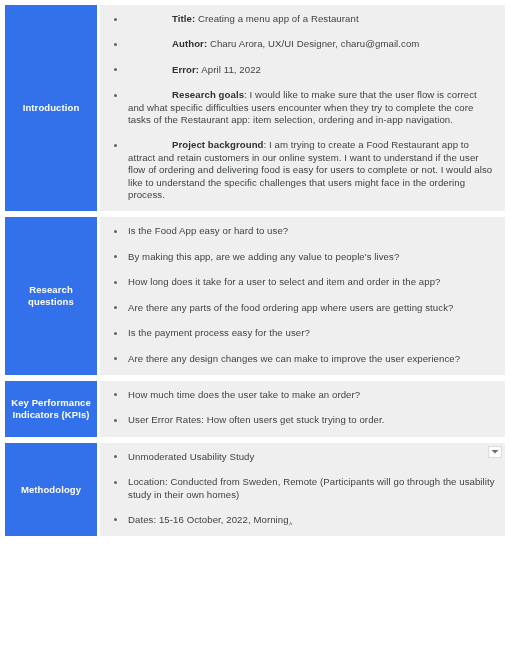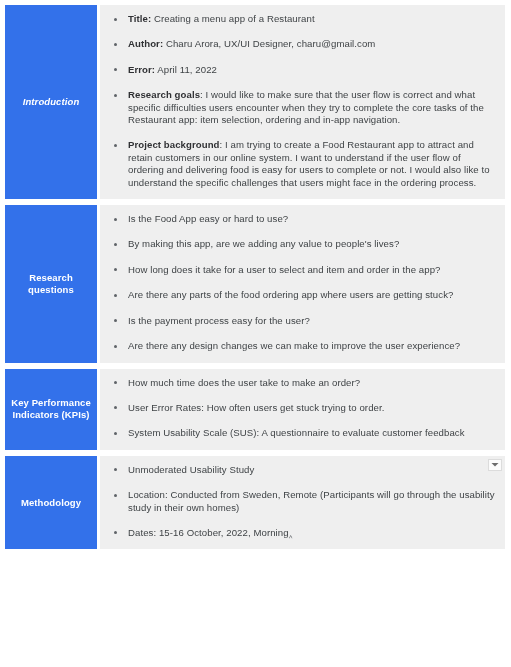--- a/index.html
+++ b/index.html
@@ -71,28 +71,28 @@
   ul.bullets li::before {
     content: "";
     position: absolute;
     left: 8px;
     top: 4.5px;
     width: 3px;
     height: 3px;
     border-radius: 50%;
     background: #5f6368;
   }
-  .lead { font-weight: bold; color: #303134; }
+  .lead { font-weight: bold; color: #303134; margin-left: 44px; }
   .caret-glyph {
     display: inline-block;
     margin-left: 0px;
     color: #5f6368;
   }
   
-  #row-introduction .label-cell { align-items: center; font-style: italic; }
+  #row-introduction .label-cell { align-items: center; }
   .expander {
     position: absolute;
     top: 3px;
     right: 3px;
     width: 14px;
     height: 12px;
     background: #fbfbfb;
     border: 1px solid #dcdcdc;
     display: flex;
     align-items: center;
@@ -130,21 +130,20 @@
             <li><span>Are there any design changes we can make to improve the user experience?</span></li>
           </ul>
         </div>
       </div>
       <div class="row" id="row-key-performance-indicators-kpis">
         <div class="label-cell">Key Performance Indicators (KPIs)</div>
         <div class="content-cell">
           <ul class="bullets">
             <li><span>How much time does the user take to make an order?</span></li>
             <li><span>User Error Rates: How often users get stuck trying to order.</span></li>
-            <li><span>System Usability Scale (SUS): A questionnaire to evaluate customer feedback</span></li>
           </ul>
         </div>
       </div>
       <div class="row" id="row-methodology">
         <div class="label-cell">Methodology</div>
         <div class="content-cell">
           <ul class="bullets">
             <li><span>Unmoderated Usability Study</span></li>
             <li><span>Location: Conducted from Sweden, Remote (Participants will go through the usability study in their own homes)</span></li>
             <li><span>Dates: 15-16 October, 2022, Morning</span><span class="caret-glyph">‸</span></li>

